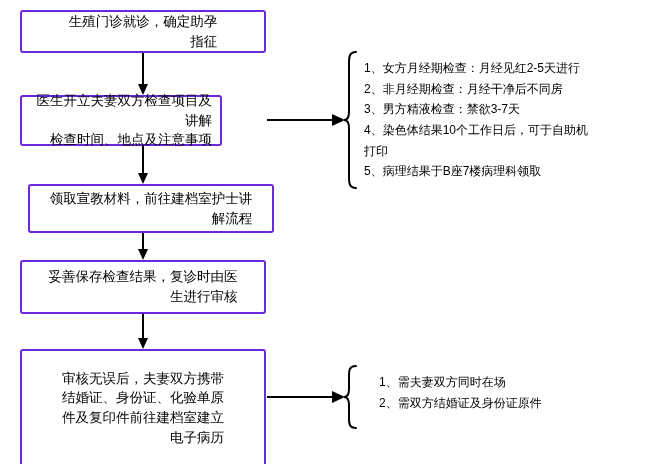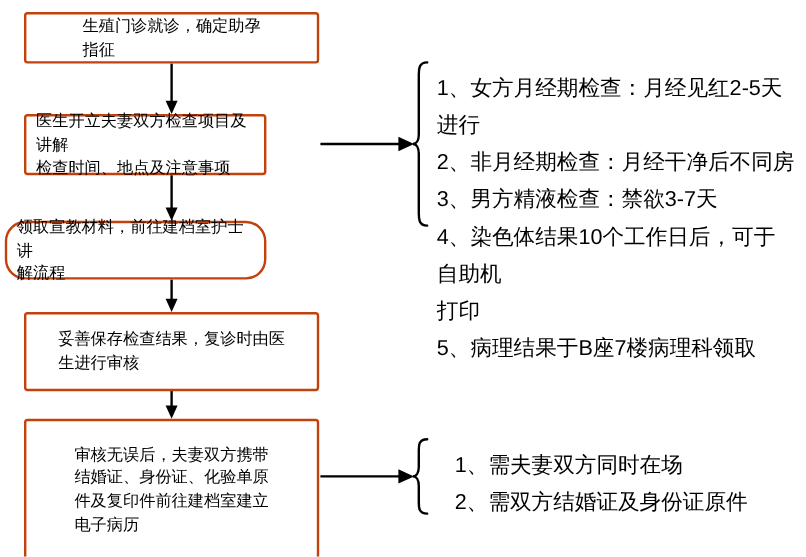--- a/index.html
+++ b/index.html
@@ -14,35 +14,35 @@
   #canvas {
     position: relative;
     width: 672px;
     height: 464px;
     background: #ffffff;
     overflow: hidden;
   }
   .node {
     position: absolute;
     box-sizing: border-box;
-    border: 2px solid #c2410c;
+    border: 2px solid #6d28d9;
     border-radius: 3px;
     background: #ffffff;
     display: flex;
     align-items: center;
     justify-content: center;
-    text-align: left;
+    text-align: right;
     font-size: 13.5px;
     line-height: 1.45;
     padding: 4px 8px;
     white-space: pre-line;
   }
   .note {
     position: absolute;
-    font-size: 18px;
+    font-size: 12px;
     line-height: 1.72;
     white-space: pre-line;
     text-align: left;
   }
   .connector {
     position: absolute;
   }
   svg { display: block; }
 </style>
 </head>
@@ -76,24 +76,24 @@
       <path d="M356,366 C349,366 349,371 349,375 L349,389 C349,394 347,397 344,397 C347,397 349,400 349,405 L349,419 C349,423 349,428 356,428" fill="none" stroke="#000" stroke-width="2" stroke-linecap="round"></path>
     </svg>
   </div>
 
   <div class="node" style="left:20px;top:10px;width:246px;height:43px;">生殖门诊就诊，确定助孕
 指征</div>
 
   <div class="node" style="left:20px;top:95px;width:202px;height:51px;">医生开立夫妻双方检查项目及讲解
 检查时间、地点及注意事项</div>
 
-  <div class="node" style="left:4px;top:184px;width:218px;height:49px;border-radius:17px;">领取宣教材料，前往建档室护士讲
+  <div class="node" style="left:28px;top:184px;width:246px;height:49px;">领取宣教材料，前往建档室护士讲
 解流程</div>
 
-  <div class="node" style="left:20px;top:260px;width:246px;height:66px;">妥善保存检查结果，复诊时由医
+  <div class="node" style="left:20px;top:260px;width:246px;height:54px;">妥善保存检查结果，复诊时由医
 生进行审核</div>
 
   <div class="node" style="left:20px;top:349px;width:246px;height:118px;">审核无误后，夫妻双方携带
 结婚证、身份证、化验单原
 件及复印件前往建档室建立
 电子病历</div>
 
   <div class="note" style="left:364px;top:58px;width:300px;">1、女方月经期检查：月经见红2-5天进行
 2、非月经期检查：月经干净后不同房
 3、男方精液检查：禁欲3-7天

